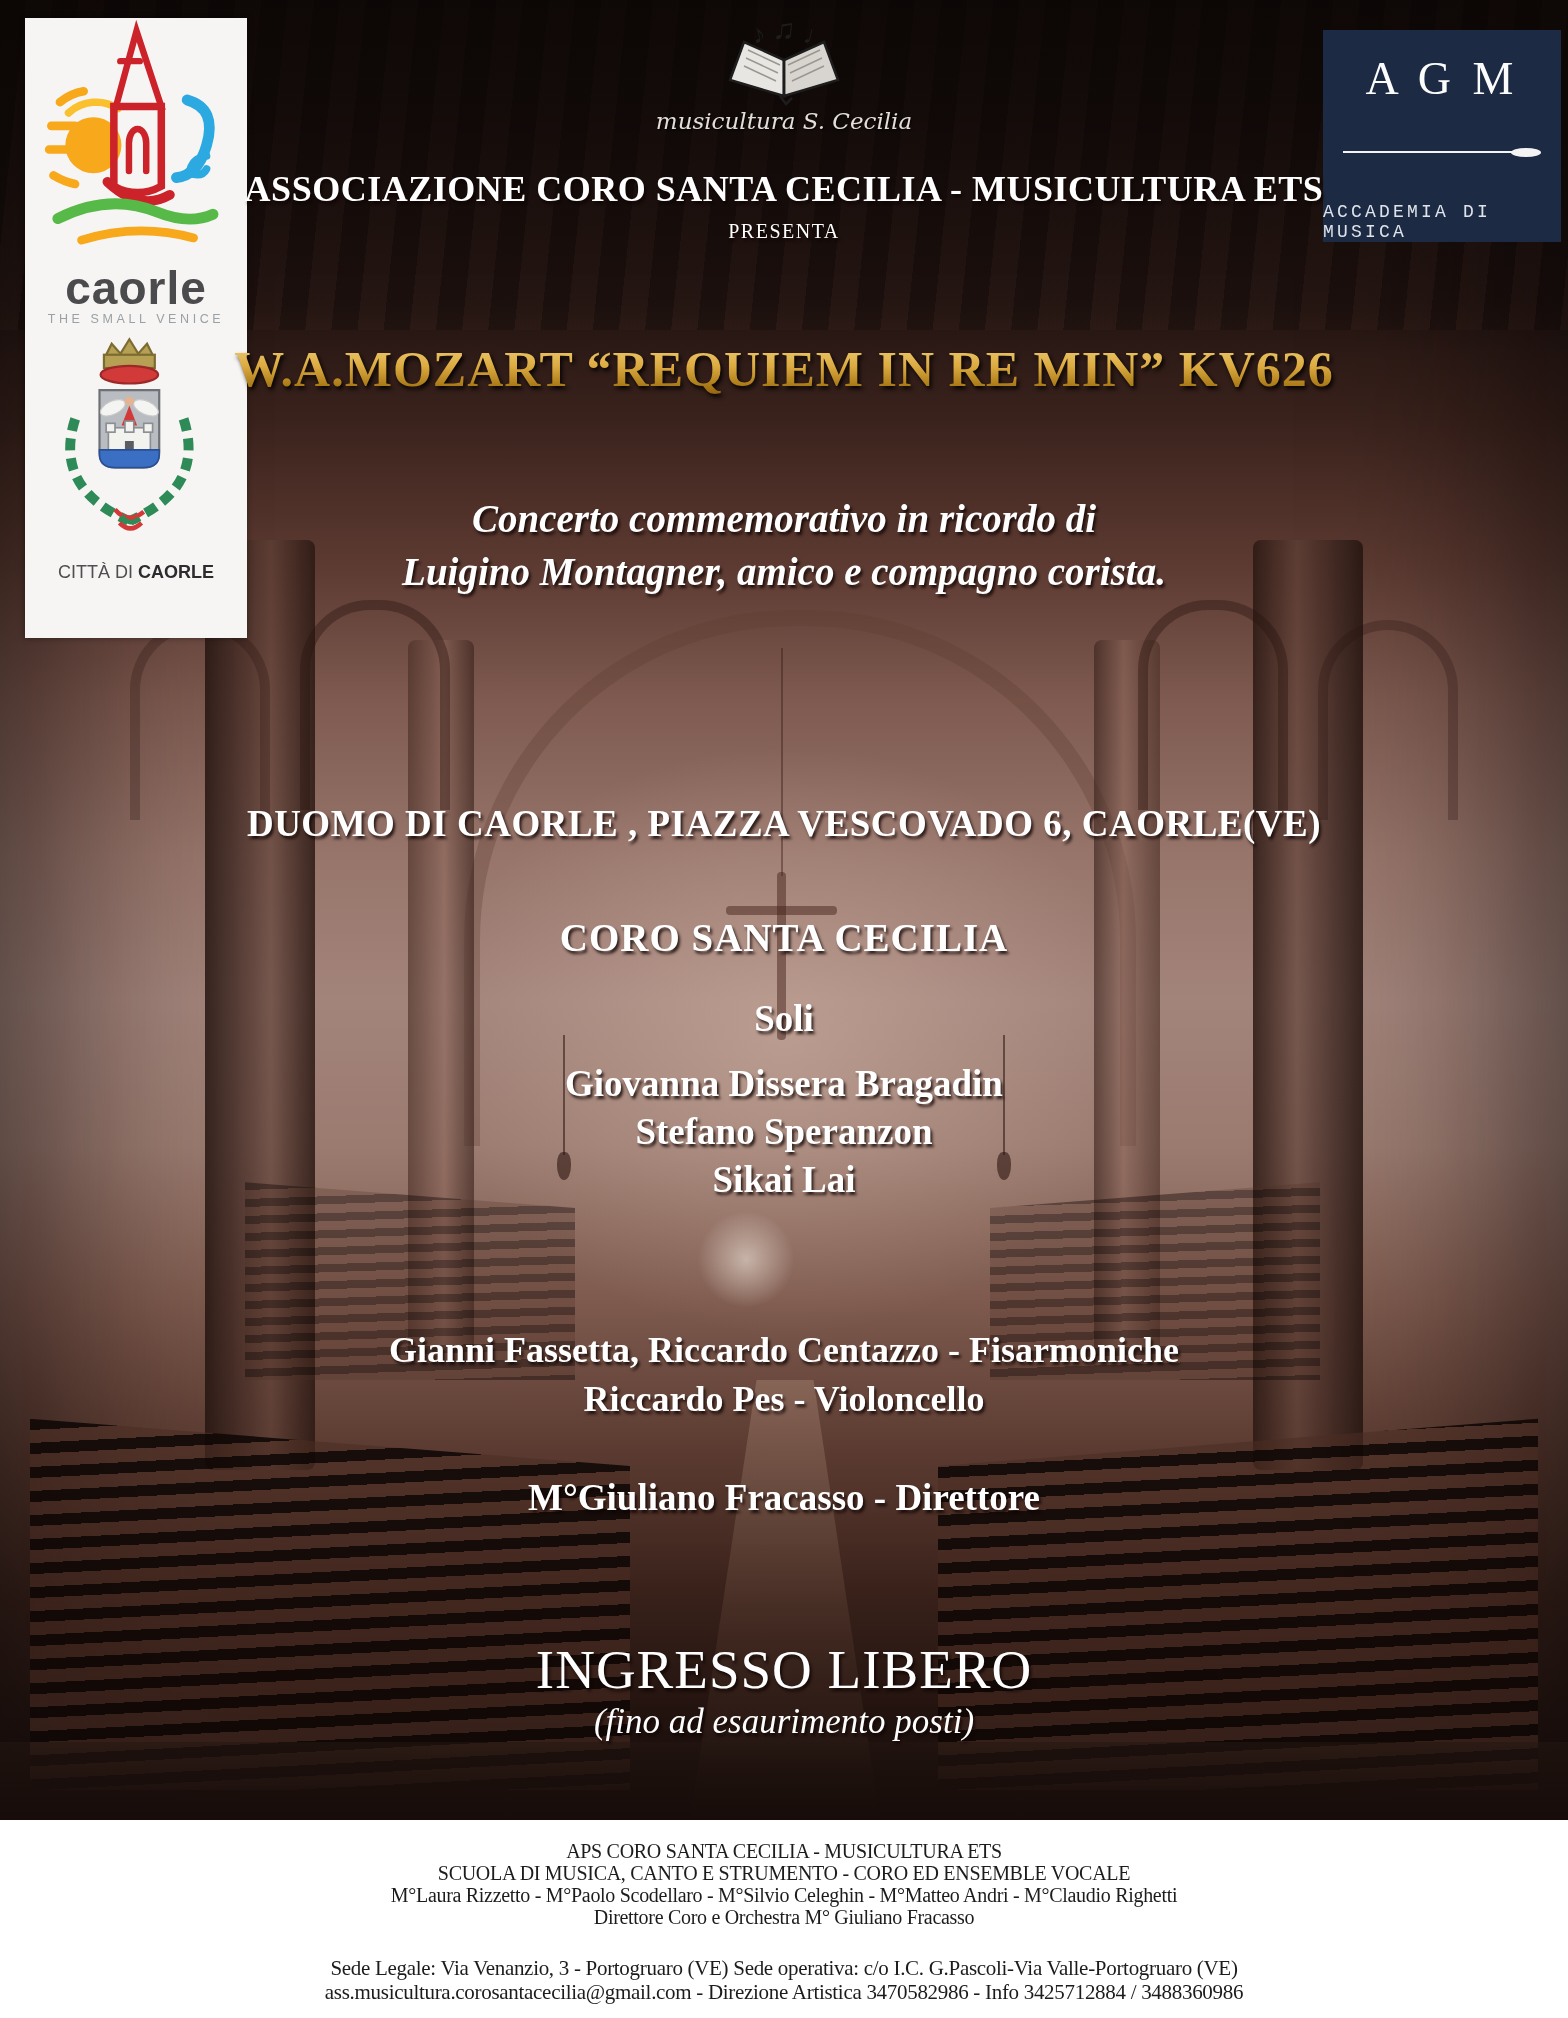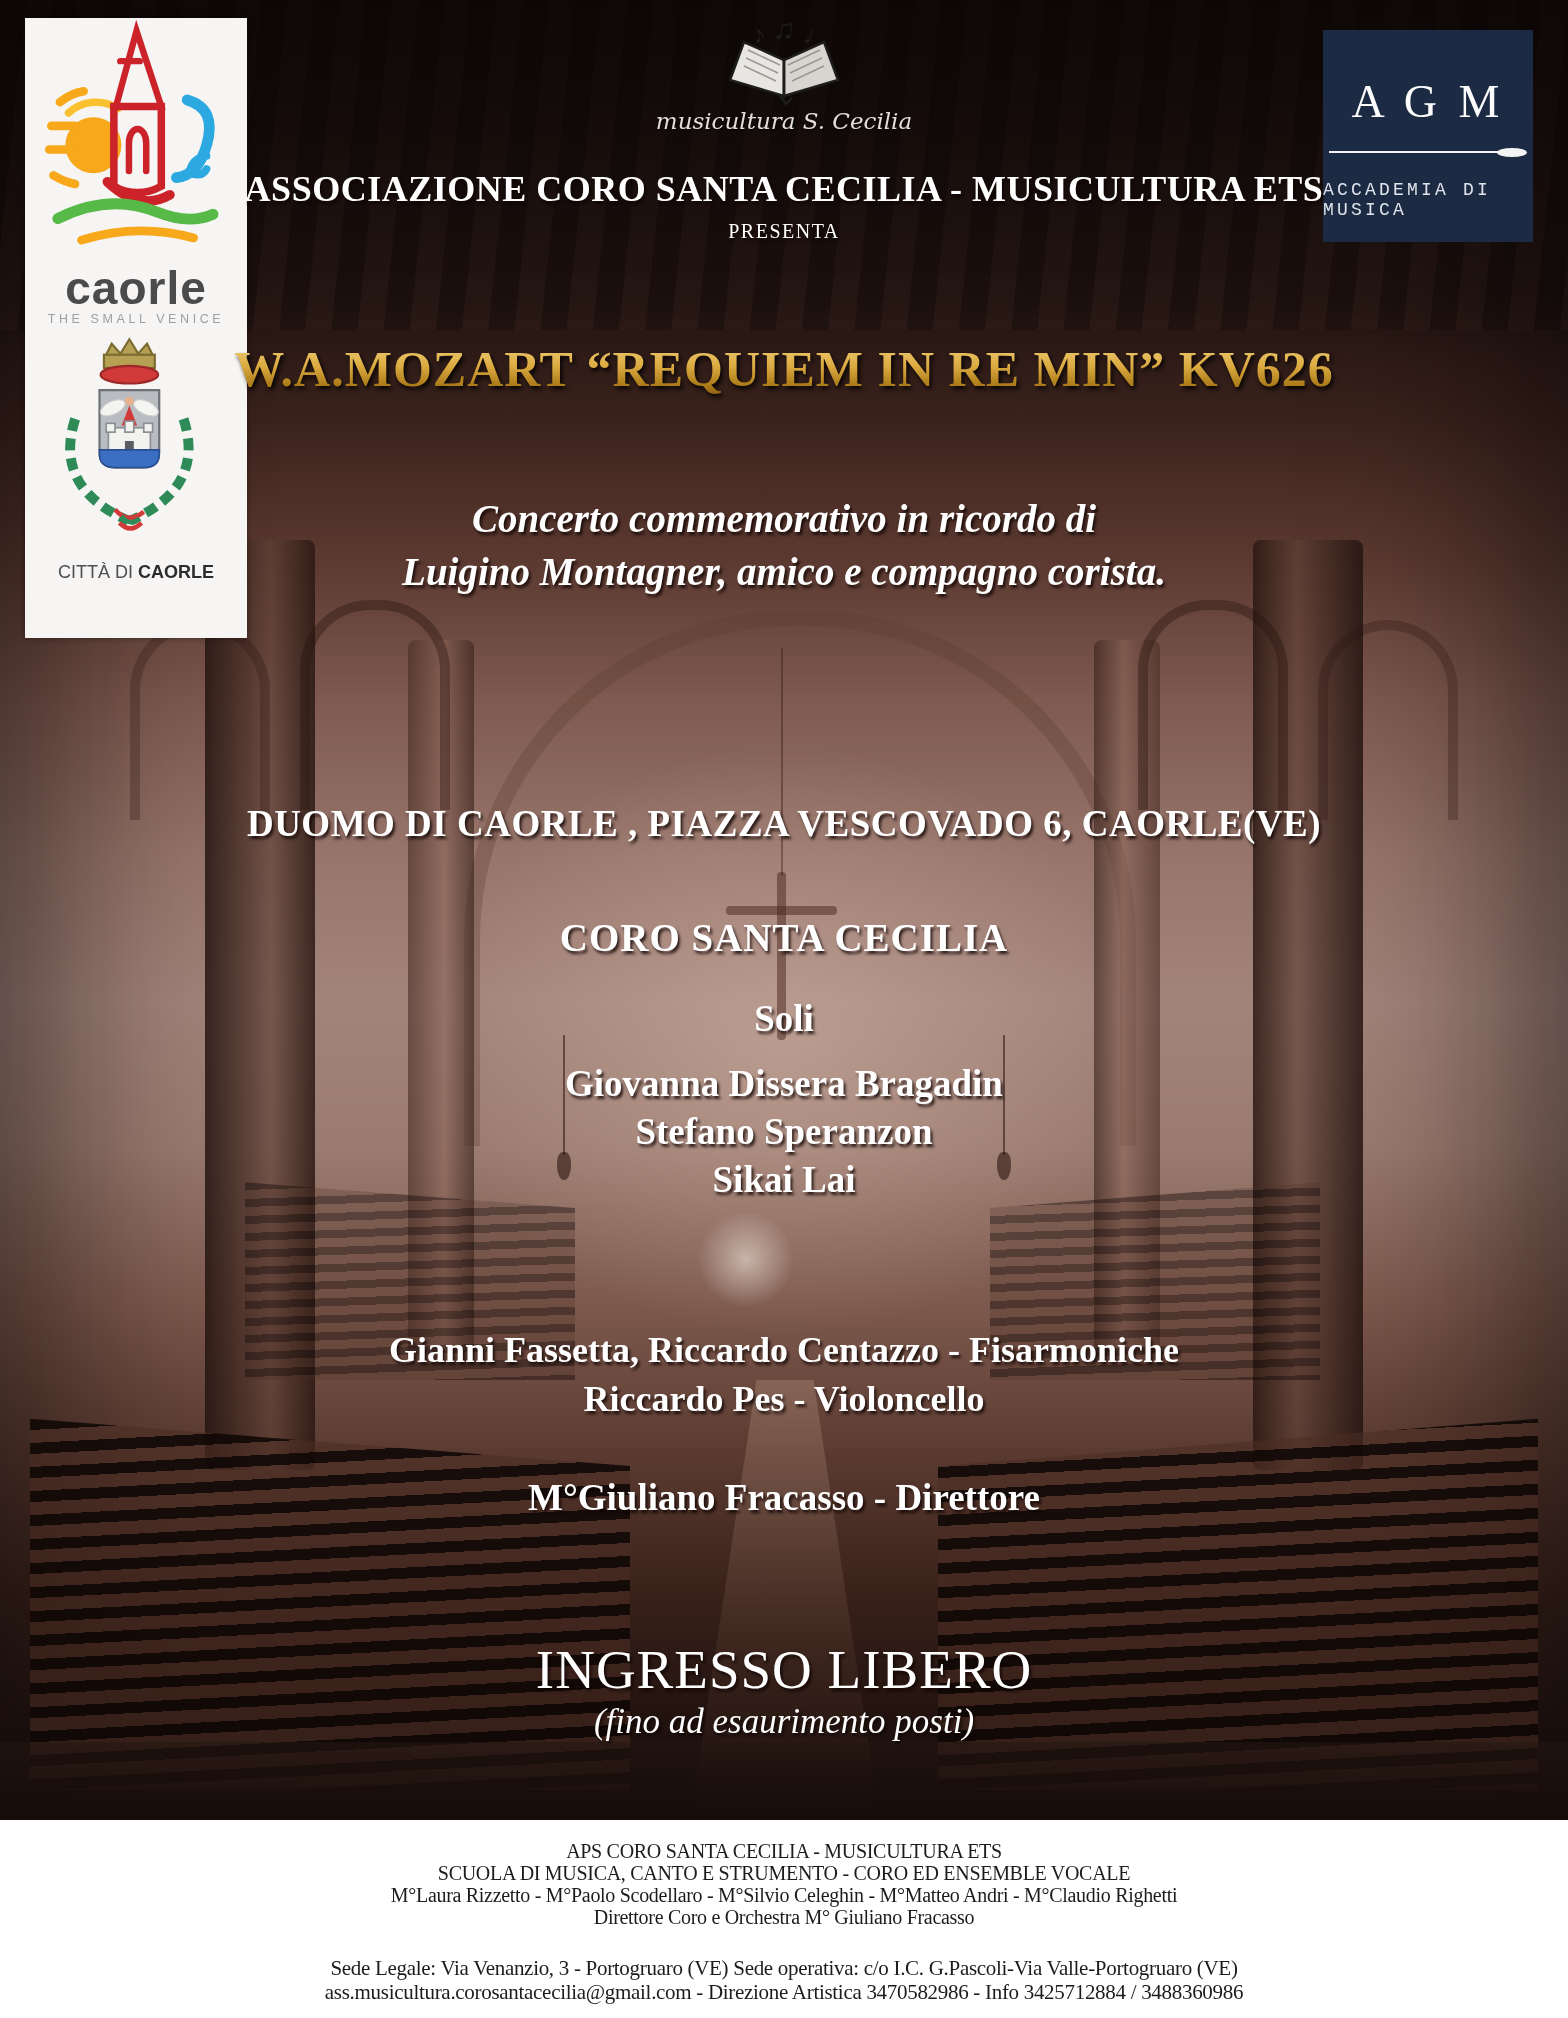--- a/index.html
+++ b/index.html
@@ -91,22 +91,22 @@
   .caorle-tagline{margin-top:2px;font-size:12.5px;color:#9aa0a4;letter-spacing:3.6px;}
   .caorle-city{margin-top:6px;font-size:18px;color:#4f4f52;}
   .caorle-city b{color:#2c2c2e;}
 
   
   .mc-logo{position:absolute;left:0;right:0;top:8px;text-align:center;}
   .mc-caption{display:block;margin-top:0;font-family:"DejaVu Serif",serif;font-style:italic;
     font-size:23px;color:#e3ded9;text-shadow:1px 1px 2px rgba(0,0,0,.8);}
 
   
-  .agm{position:absolute;left:1323px;top:30px;width:210px;height:212px;background:#1d2a44;
-    display:flex;flex-direction:column;align-items:center;justify-content:center;padding-top:26px;box-sizing:border-box;gap:23px;}
+  .agm{position:absolute;left:1323px;top:30px;width:238px;height:212px;background:#1d2a44;
+    display:flex;flex-direction:column;align-items:center;justify-content:space-between;padding-top:26px;box-sizing:border-box;gap:23px;}
   .agm-acronym{font-family:"Liberation Serif",serif;font-size:46px;color:#fcfcfc;letter-spacing:5px;line-height:46px;}
   .agm-baton{display:flex;align-items:center;width:198px;margin-top:0;}
   .agm-baton .line{flex:1;height:2px;background:#f4f4f4;}
   .agm-baton .tip{width:30px;height:9px;background:#f4f4f4;border-radius:50%;margin-left:-3px;}
   .agm-subtitle{margin-top:0;font-family:Liberation Mono, monospace;font-size:18px;
     color:#dfe3ea;letter-spacing:3.2px;}
 </style>
 </head>
 <body>
 

